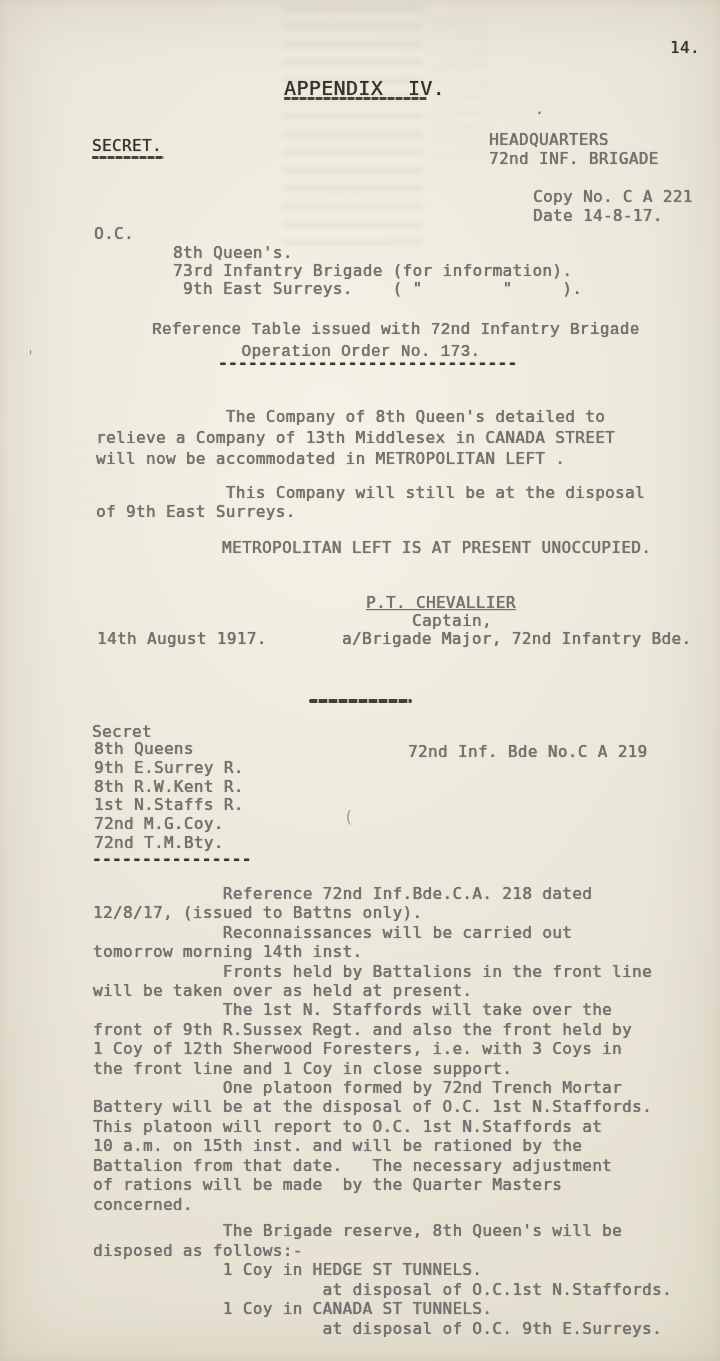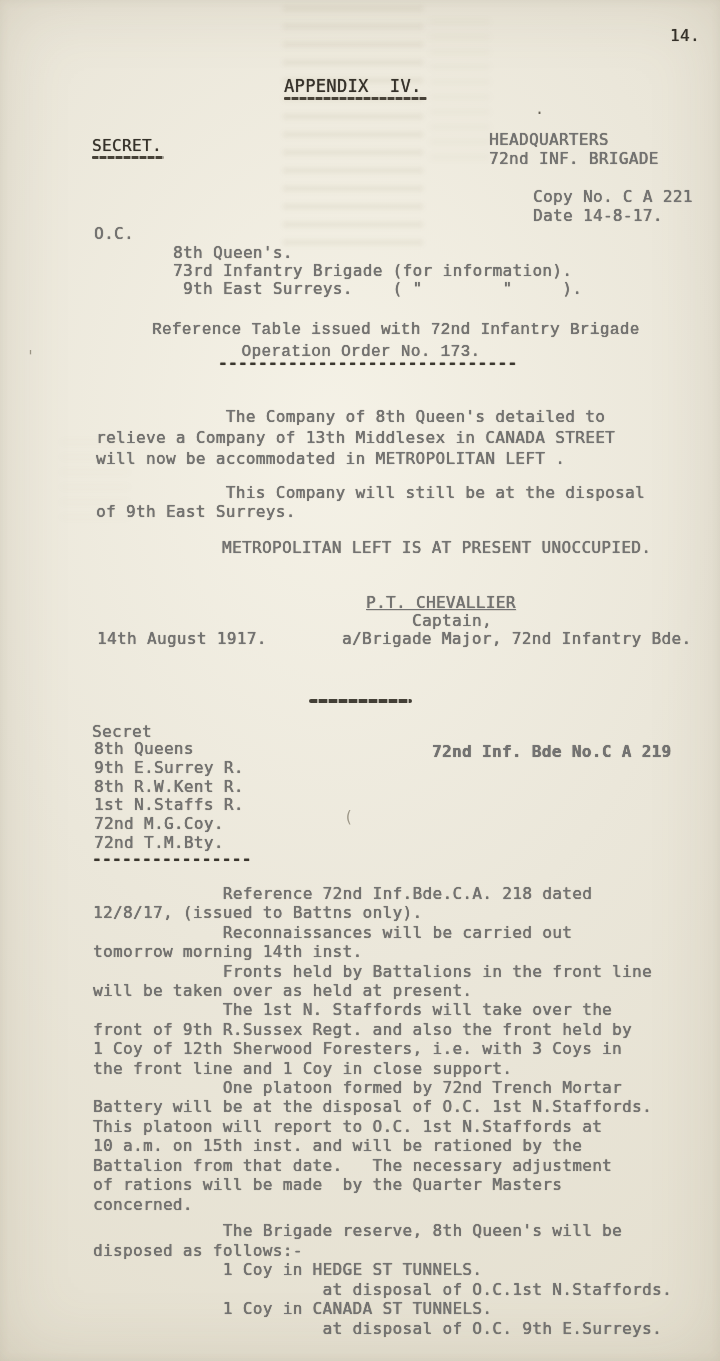--- a/index.html
+++ b/index.html
@@ -44,23 +44,23 @@
 </style>
 </head>
 <body>
 
 <div id="paper"></div>
 
 <div class="ghost" style="left:283px;top:6px;width:140px;height:246px;"></div>
 <div class="ghost2" style="left:430px;top:20px;width:60px;height:150px;"></div>
 <div class="ghost2" style="left:60px;top:440px;width:70px;height:90px;opacity:0.18;"></div>
 
-<div class="blk dark" style="left:670px;top:26px;">14.</div>
+<div class="blk dark" style="left:670px;top:38px;">14.</div>
 
-<div class="blk dark" style="left:284px;top:76px;font-size:17px;">APPENDIX  IV.</div>
+<div class="blk dark" style="left:284px;top:76px;font-size:20px;">APPENDIX  IV.</div>
 <div class="uline" style="left:284px;top:97px;width:143px;"></div>
 
 <div class="blk dark" style="left:92px;top:136px;">SECRET.</div>
 <div class="uline" style="left:92px;top:156px;width:72px;"></div>
 
 <div class="blk" style="left:489px;top:131px;line-height:18.5px;">HEADQUARTERS
 72nd INF. BRIGADE</div>
 <div class="blk" style="left:489px;top:188px;line-height:18.5px;margin-left:44px;">Copy No. C A 221
 Date 14-8-17.</div>
 
@@ -87,21 +87,21 @@
 
 <div class="sep" style="left:309px;top:699px;width:103px;"></div>
 
 <div class="blk" style="left:92px;top:722px;">Secret</div>
 <div class="blk" style="left:94px;top:740px;line-height:18.8px;">8th Queens
 9th E.Surrey R.
 8th R.W.Kent R.
 1st N.Staffs R.
 72nd M.G.Coy.
 72nd T.M.Bty.</div>
-<div class="blk" style="left:432px;top:742px;font-weight:bold;">72nd Inf. Bde No.C A 219</div>
+<div class="blk" style="left:408px;top:742px;">72nd Inf. Bde No.C A 219</div>
 <div class="blk dashline" style="left:92px;top:849px;">----------------</div>
 
 <div class="blk" style="left:93px;top:884px;line-height:19.4px;">             Reference 72nd Inf.Bde.C.A. 218 dated
 12/8/17, (issued to Battns only).
              Reconnaissances will be carried out
 tomorrow morning 14th inst.
              Fronts held by Battalions in the front line
 will be taken over as held at present.
              The 1st N. Staffords will take over the
 front of 9th R.Sussex Regt. and also the front held by

